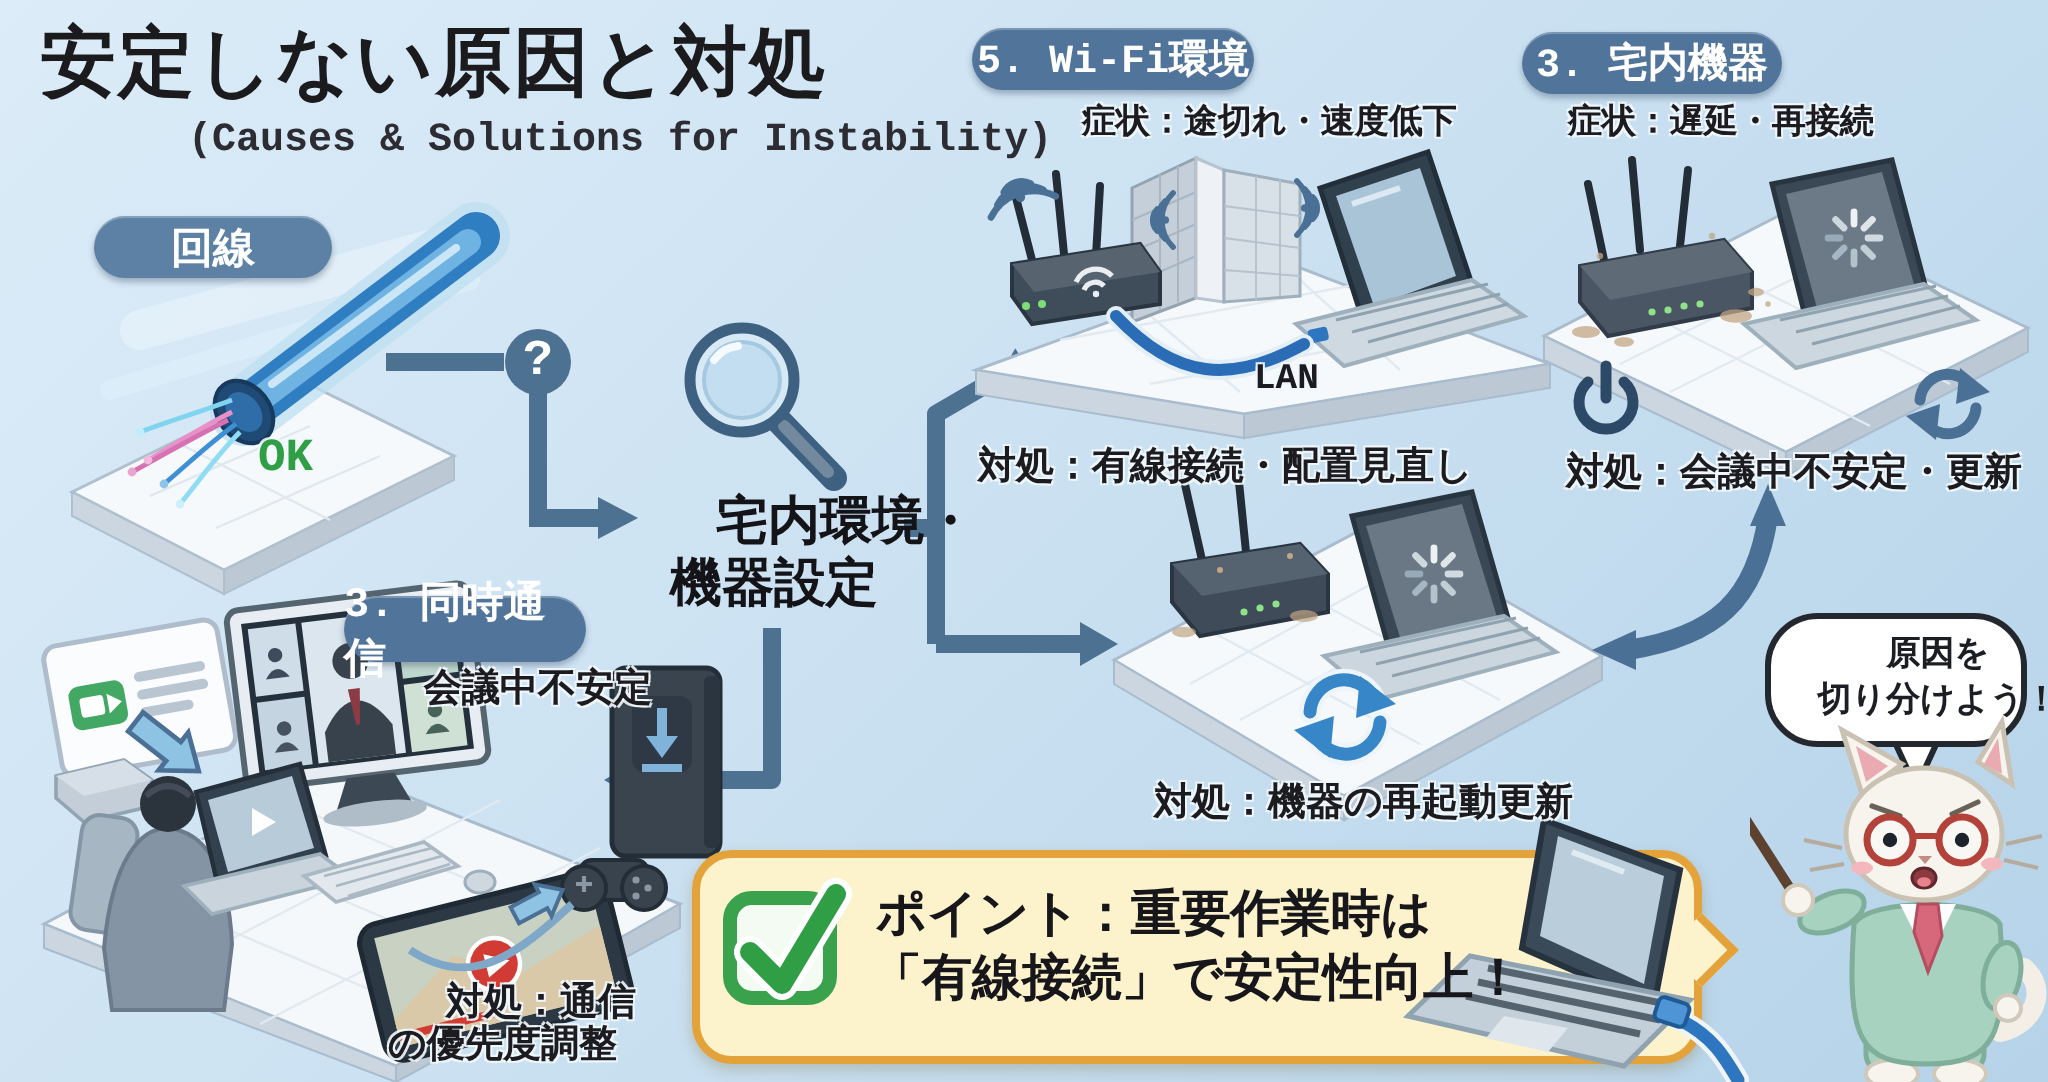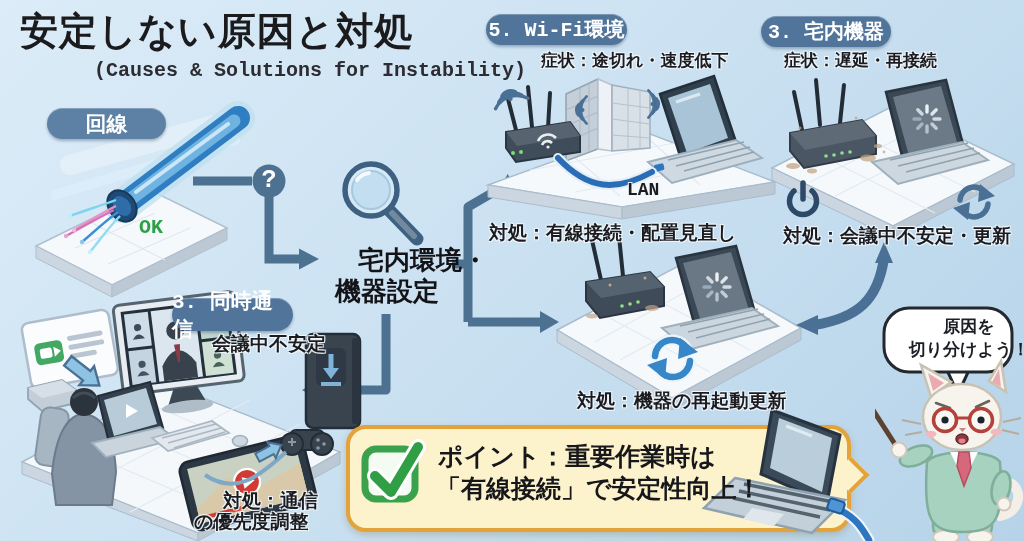--- a/index.html
+++ b/index.html
@@ -418,21 +418,21 @@
         <line x1="922" y1="432" x2="905" y2="435"></line>
       <line x1="1003" y1="422" x2="1021" y2="418"></line>
         <line x1="1002" y1="430" x2="1019" y2="434"></line>
     </g>
   </svg>
 
   <div class="abs title" style="left:20px;top:6px;">安定しない原因と対処</div>
   <div class="abs subtitle" style="left:94px;top:59px;">(Causes &amp; Solutions for Instability)</div>
 
   <div class="abs badge" style="left:47px;top:108px;width:119px;height:31px;font-size:21px;background:#5d81a4;">回線</div>
-  <div class="abs label" style="left:139px;top:216px;font-size:20px;font-weight:900;color:#2f9e44;text-align:right;">OK</div>
+  <div class="abs label" style="left:129px;top:216px;font-size:23px;font-weight:900;color:#2f9e44;text-align:right;">OK</div>
 
   <div class="abs qmark" style="left:258px;top:166px;">?</div>
   <div class="abs diag-label" style="left:316px;top:248px;width:142px;margin-left:36px;">宅内環境・</div>
   <div class="abs diag-label" style="left:316px;top:279px;width:142px;">機器設定</div>
 
   <div class="abs badge" style="left:486px;top:14px;width:141px;height:31px;font-size:20px;">5. Wi-Fi環境</div>
   <div class="abs label" style="left:541px;top:49px;font-size:17px;">症状：途切れ・速度低下</div>
   <div class="abs label" style="left:627px;top:168px;font-size:18px;font-weight:900;margin-top:12px;">LAN</div>
   <div class="abs label" style="left:489px;top:220px;font-size:19px;">対処：有線接続・配置見直し</div>
 

